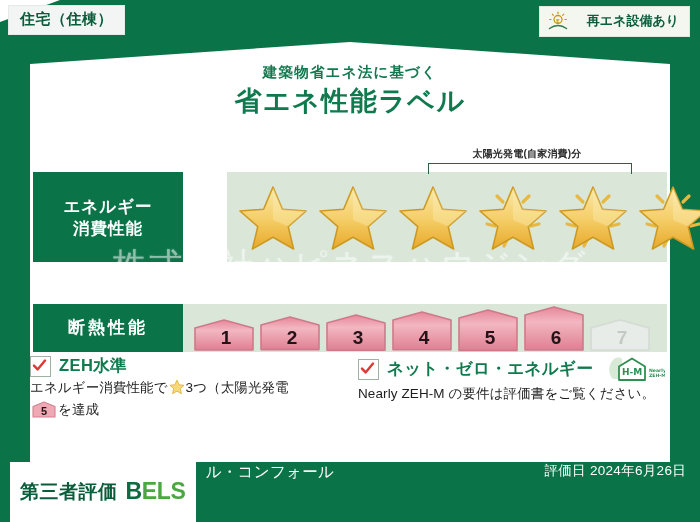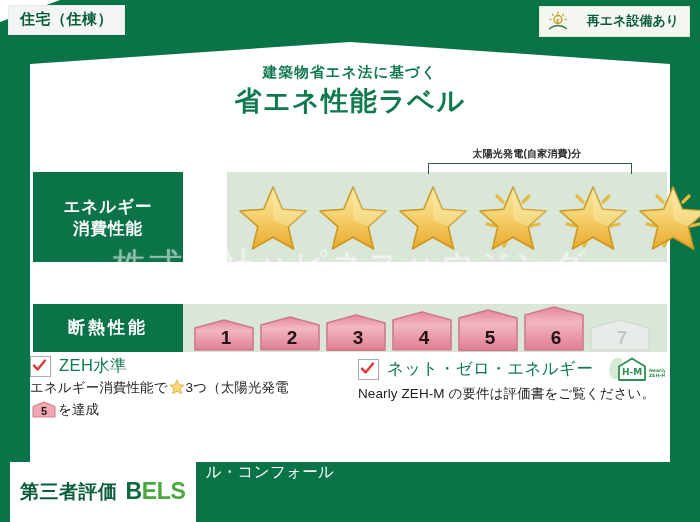--- a/index.html
+++ b/index.html
@@ -118,21 +118,21 @@
   .check-block{position:absolute;}
   #blk-zeh{left:30px;top:355px;width:300px;}
   #blk-nze{left:358px;top:355px;width:300px;}
   .chk-head{display:flex;align-items:center;gap:8px;}
   .chkbox{
     width:19px;height:19px;flex:0 0 19px;border:1.6px solid #9fb0a5;
     background:#fff;position:relative;
   }
   .chkbox svg{position:absolute;left:1px;top:1px;}
   .chk-title{
-    color:#0e7a4d;font-size:16.5px;font-weight:normal;letter-spacing:.4px;
+    color:#0e7a4d;font-size:16.5px;font-weight:bold;letter-spacing:.4px;
     white-space:nowrap;
   }
   .chk-desc{
     margin-top:0;color:#1e1e1e;font-size:13.5px;line-height:1.65;
     letter-spacing:.1px;
   }
   .inline-star{vertical-align:-3px;margin:0 1px;}
   .inline-grade{
     display:inline-block;vertical-align:-4px;margin:0 2px;
     position:relative;width:24px;height:17px;
@@ -451,15 +451,16 @@
     </div>
     <div class="chk-desc">Nearly ZEH-M の要件は評価書をご覧ください。</div>
   </div>
 
   <div class="bottom">
     <div class="bels-box">
       <span class="bels-jp">第三者評価</span>
       <span class="bels-en"><span class="b1">B</span><span class="b2">ELS</span></span>
     </div>
     <div class="prop-name">ル・コンフォール</div>
+    <div class="eval-date">評価日 2024年6月26日</div>
   </div>
 
 </div>
 
 </body></html>

